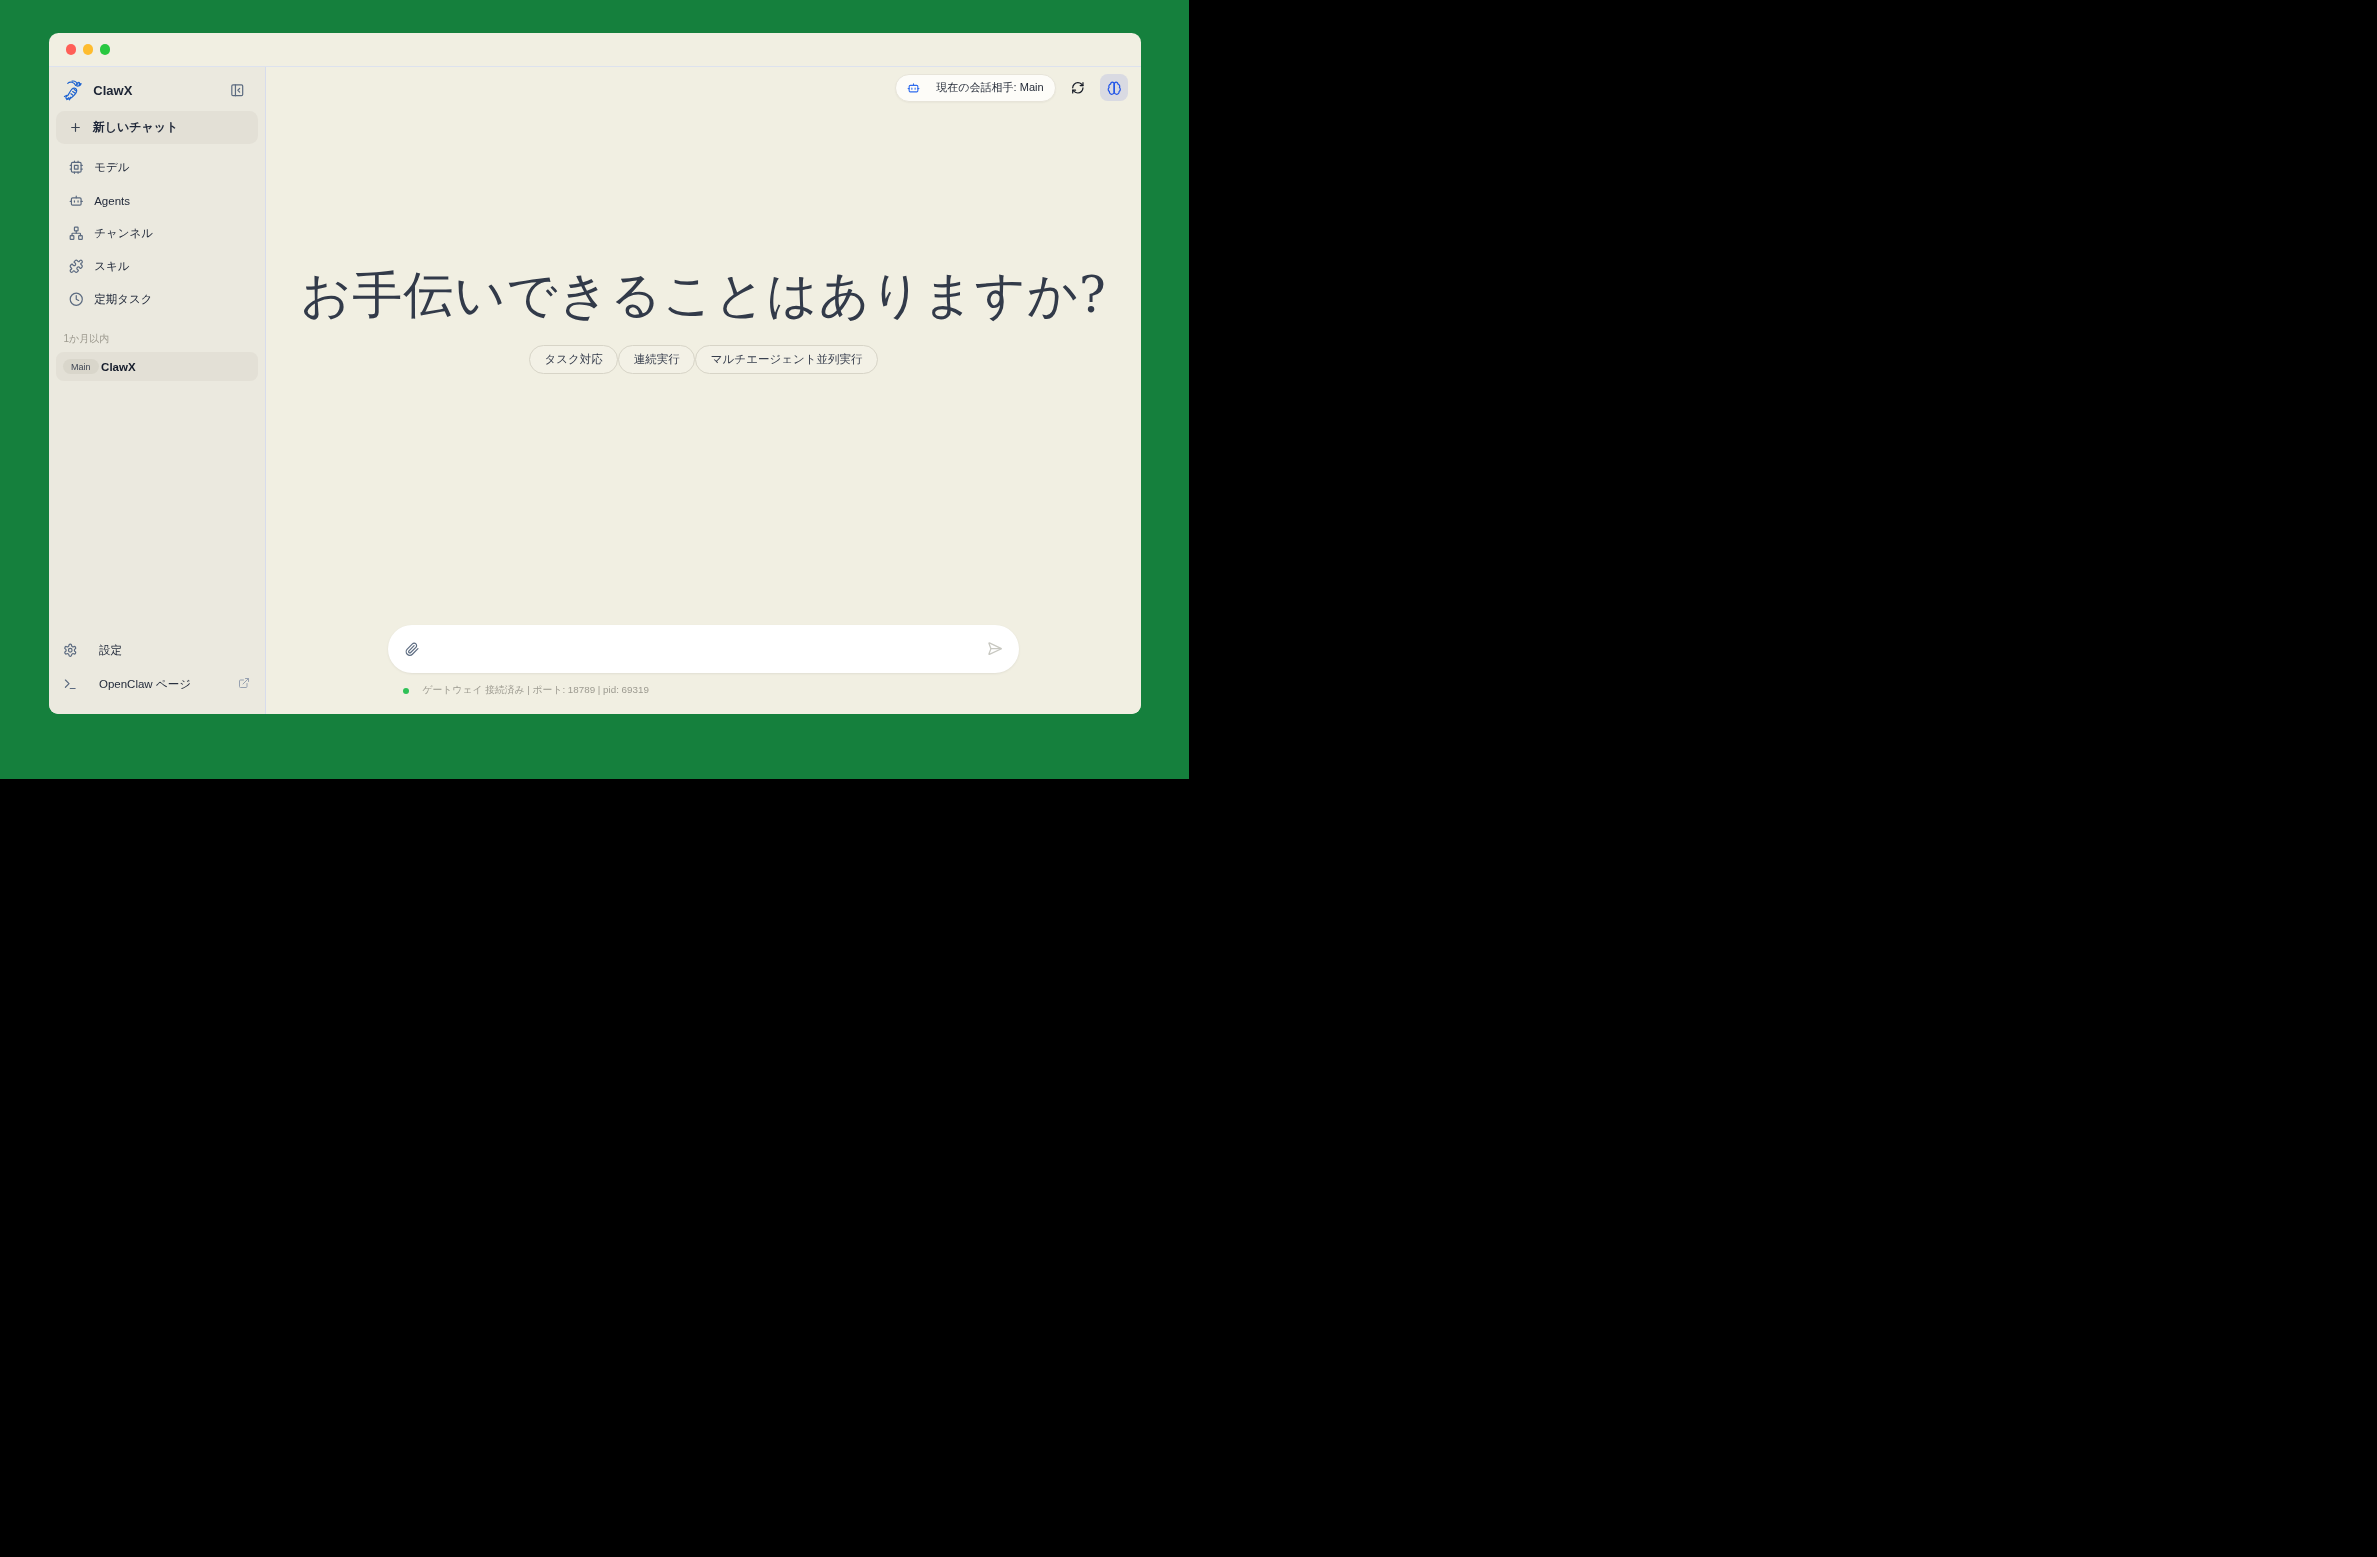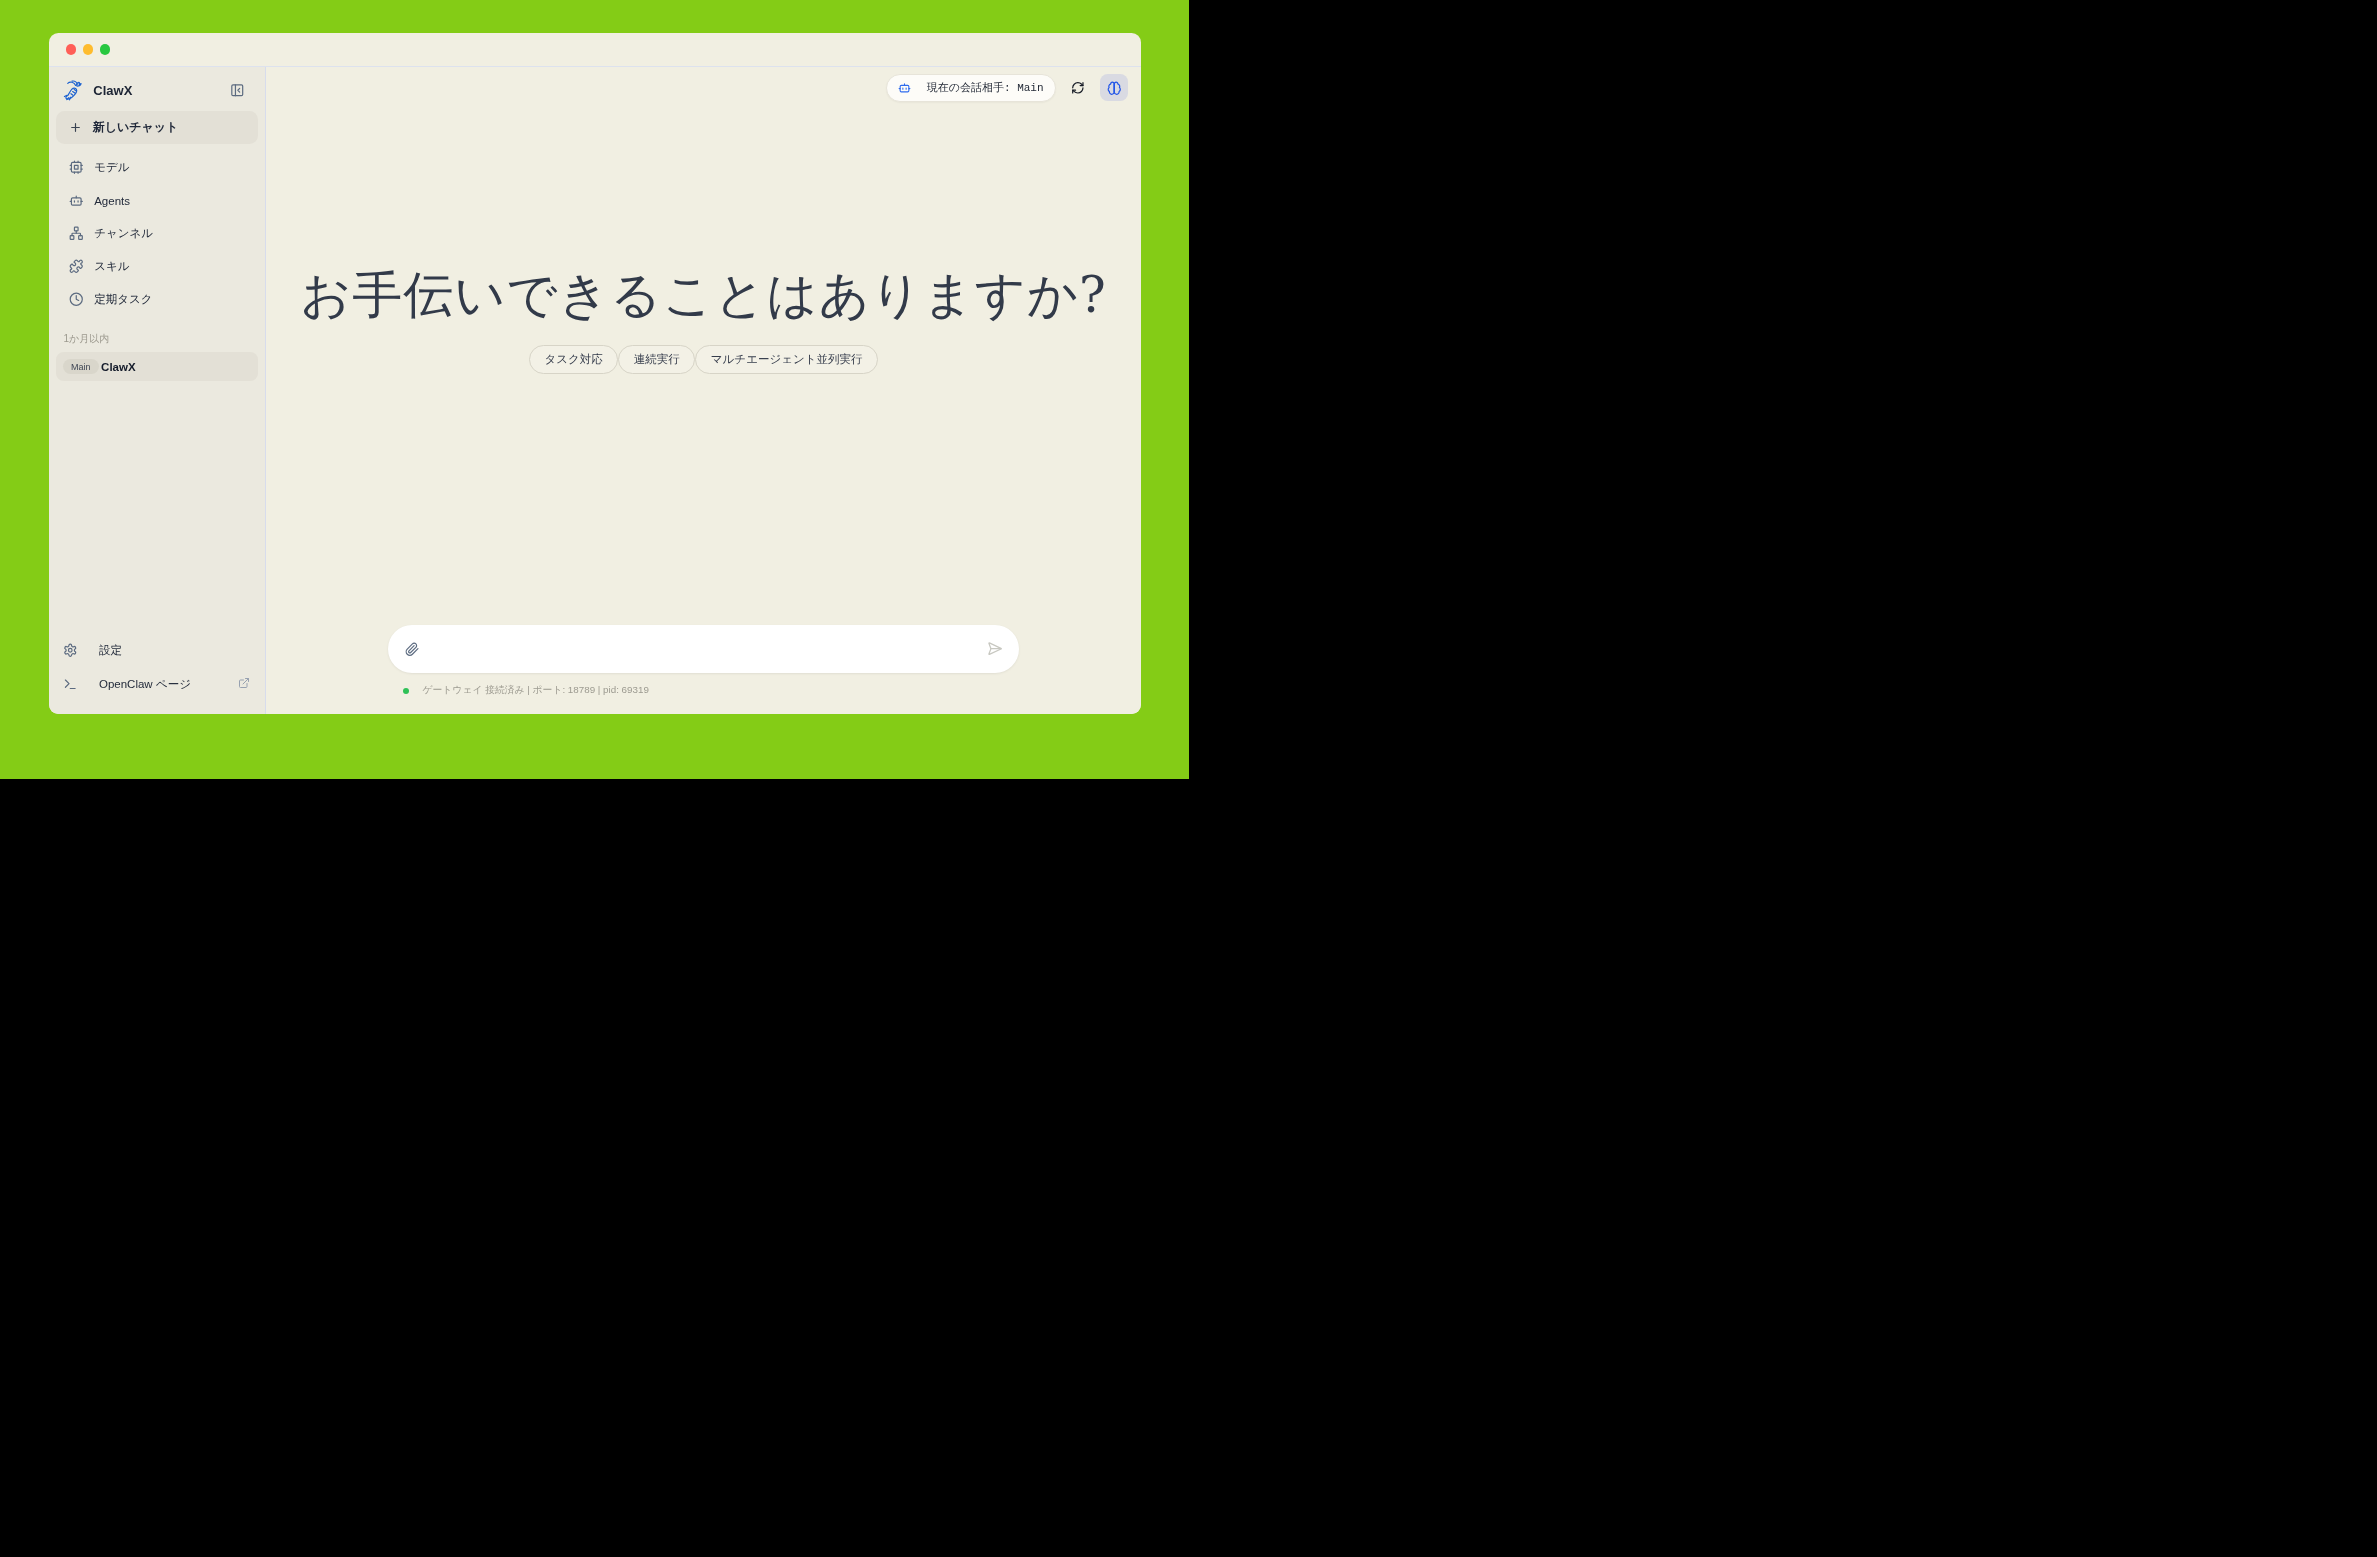--- a/index.html
+++ b/index.html
@@ -1,17 +1,17 @@
 <!DOCTYPE html>
 <html style="font-size:13.7px"><head>
 <meta charset="utf-8">
 <style>
   html,body{margin:0;padding:0;background:#000;width:1189px;height:779px;overflow:hidden;
     font-family:"Liberation Sans","DejaVu Sans",sans-serif;}
-  .stage{position:relative;width:1189px;height:779px;background:#84cc16;}
+  .stage{position:relative;width:1189px;height:779px;background:#15803d;}
   .window{position:absolute;left:49px;top:33px;width:1092px;height:681px;background:#f1efe2;
     border-radius:9.4px;overflow:hidden;display:flex;flex-direction:column;}
   
   .titlebar{height:33px;flex:0 0 33px;border-bottom:0.9px solid #dde2ee;display:flex;align-items:center;padding-left:17px;}
   .traffic{display:flex;gap:6.8px;}
   .dot{width:10.2px;height:10.2px;border-radius:50%;display:inline-block;}
   .dot.red{background:#ff5f57;}
   .dot.yellow{background:#febc2e;}
   .dot.green{background:#28c840;}
   
@@ -41,21 +41,21 @@
   .chat-title{font-size:11.5px;font-weight:700;color:#151c2b;}
   .sidebar-footer{position:absolute;left:6.8px;right:6.8px;bottom:3.4px;}
   .footer-item{height:34px;display:flex;align-items:flex-start;gap:21px;padding-left:7.7px;border-radius:8.5px;
     font-size:11.5px;font-weight:500;color:#232b3b;cursor:pointer;}
   .footer-item .icon{color:#5c6b80;}
   .footer-item .ext{margin-left:auto;margin-right:8.5px;color:#97a1b0;}
   
   .header-controls{position:absolute;top:6.8px;right:13px;display:flex;align-items:center;gap:13.7px;}
   .partner-badge{height:26px;border-radius:853px;background:#fdfcf8;border:0.9px solid #e7e4d9;
     display:flex;align-items:center;gap:16px;padding:0 11px;font-size:11px;color:#1f2633;cursor:pointer;
-    box-shadow:0 0.9px 1.7px rgba(0,0,0,0.04);font-family:Liberation Mono, monospace;}
+    box-shadow:0 0.9px 1.7px rgba(0,0,0,0.04);}
   .partner-badge .icon{color:#2e6bee;}
   .refresh-btn{background:none;border:none;padding:1.7px;cursor:pointer;color:#171c26;display:flex;align-items:center;}
   .brain-btn{width:28px;height:27px;border:none;border-radius:7.7px;background:#d9dae2;cursor:pointer;
     display:flex;align-items:center;justify-content:center;color:#2356e8;}
   
   .hero{position:absolute;top:205px;left:0;right:0;text-align:center;}
   .greeting{margin:0;font-family:"DejaVu Serif","Liberation Serif",serif;font-weight:500;
     font-size:50px;line-height:46px;color:#323a49;letter-spacing:0.9px;}
   .chips{margin-top:26.5px;display:flex;justify-content:center;}
   .chip{height:29px;border-radius:853px;border:0.9px solid #d7d4c7;background:#f3f1e6;padding:0 14.5px;

